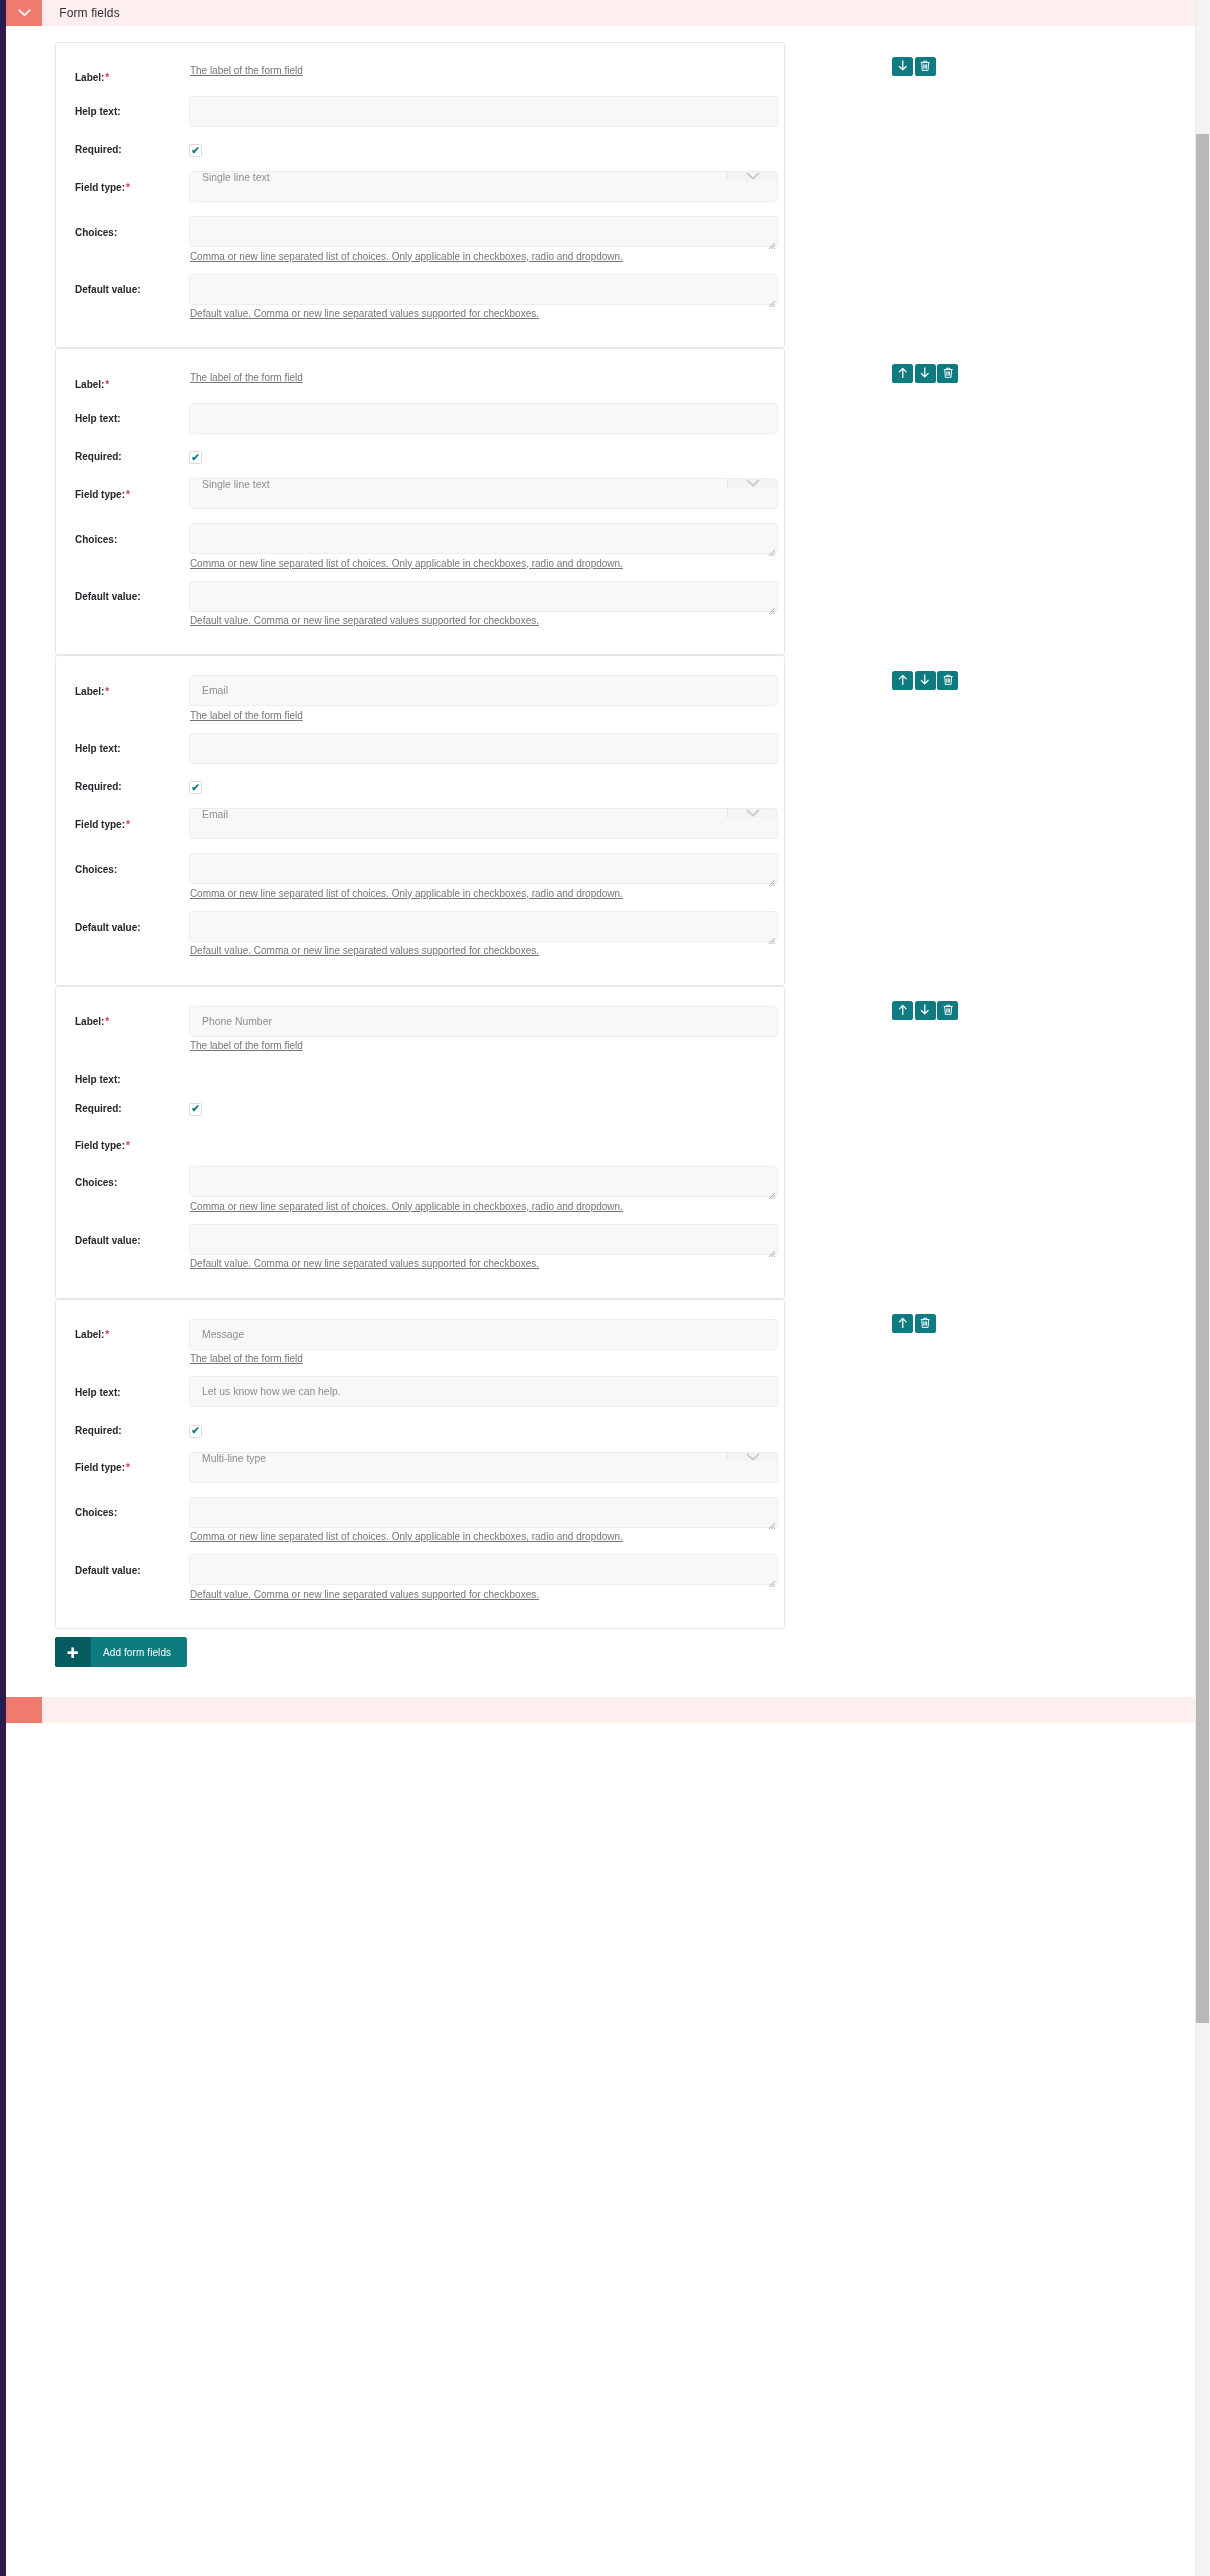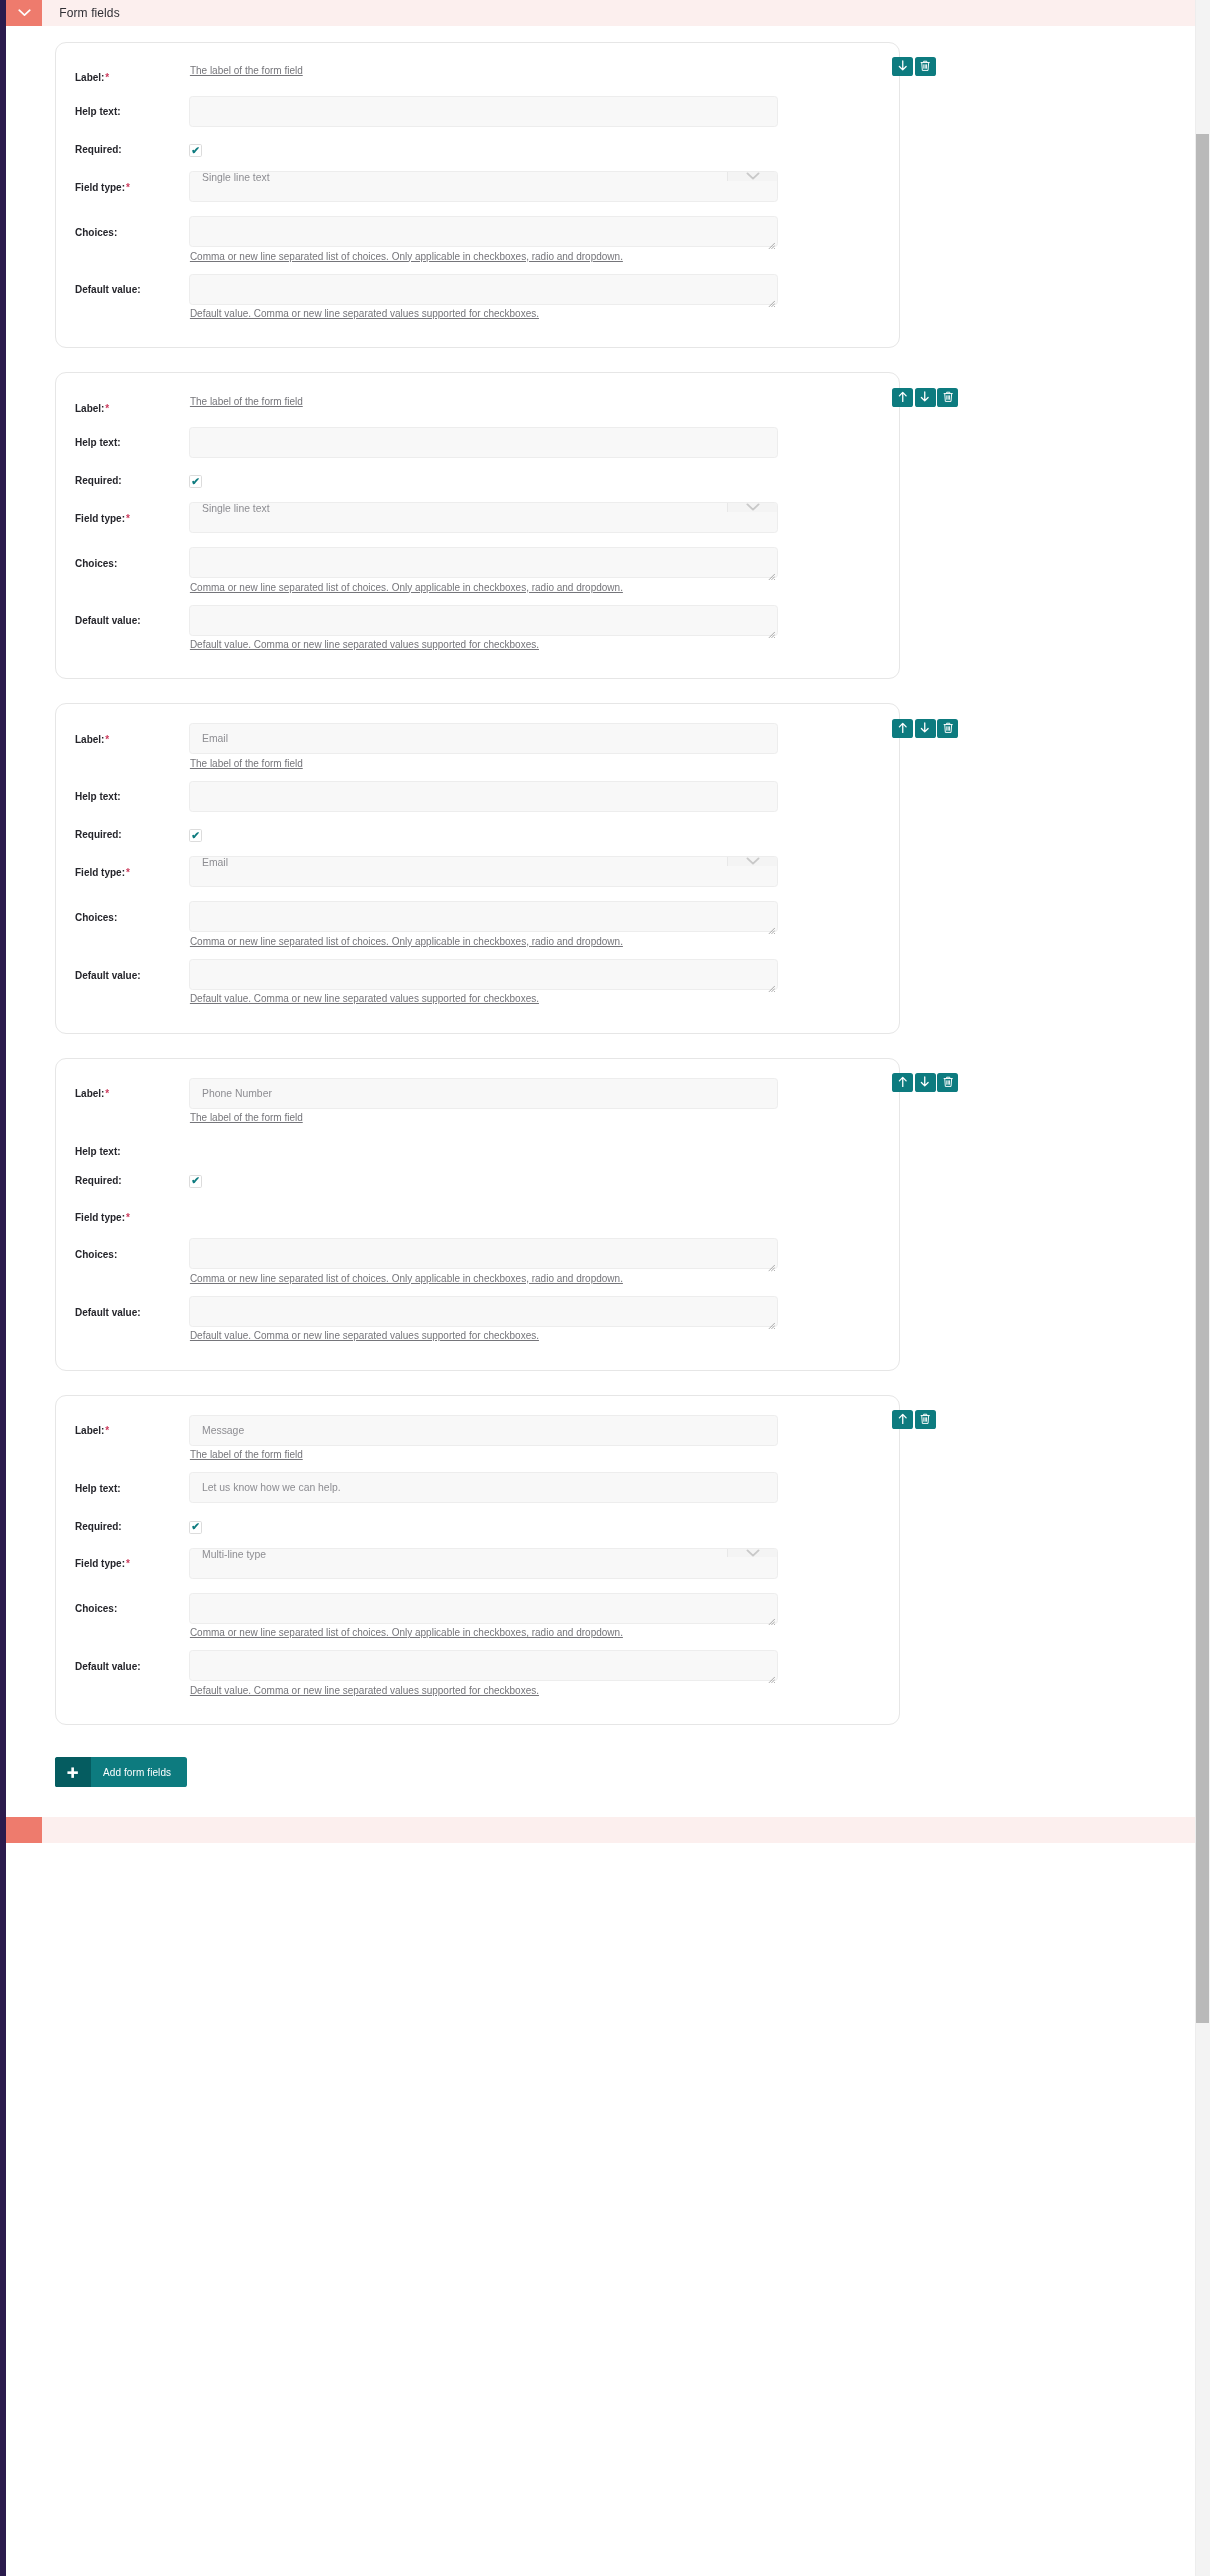--- a/index.html
+++ b/index.html
@@ -87,26 +87,26 @@
     padding: 15.6px 0 0 0;
   }
 
   
   .card-wrap {
     position: relative;
     padding: 0 0 0 49px;
   }
   .card {
     position: relative;
-    width: 845px;
+    width: 730px;
     background: #ffffff;
     border: 0.9px solid #e6e6e6;
-    border-radius: 11px;
+    border-radius: 3px;
     padding: 19px 0 22.5px 0;
-    margin-bottom: 24px;
+    margin-bottom: 0;
   }
 
   
   .frow {
     display: flex;
     align-items: flex-start;
     padding: 0 19px 0 19px;
     margin-bottom: 5.2px;
   }
   .frow-label {

